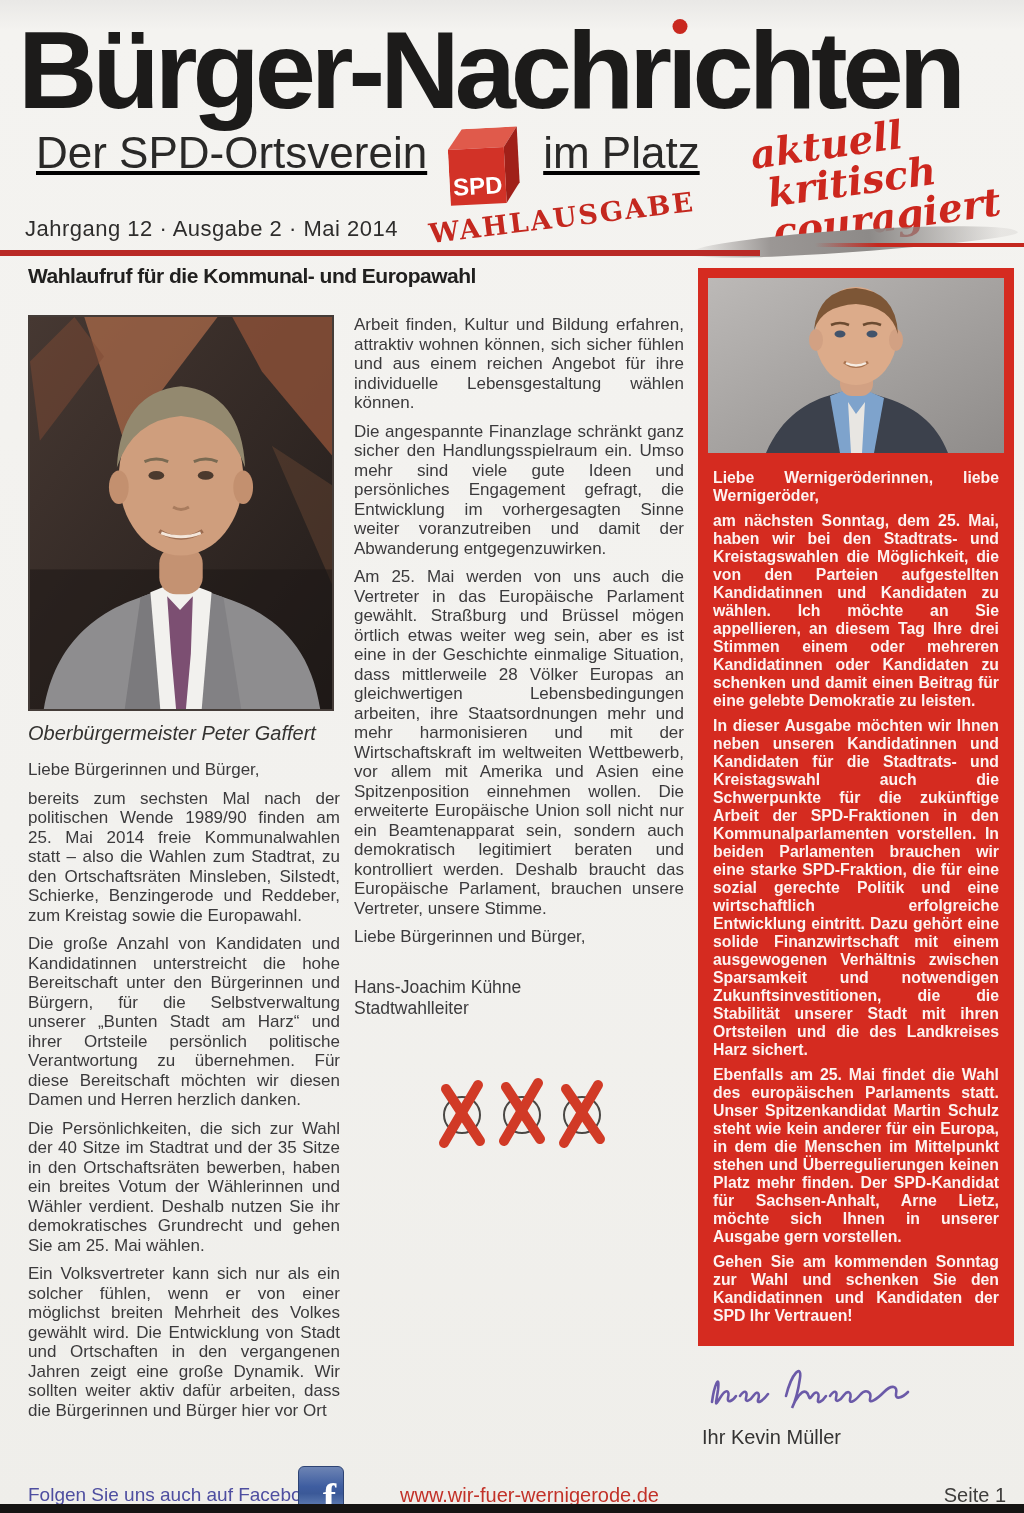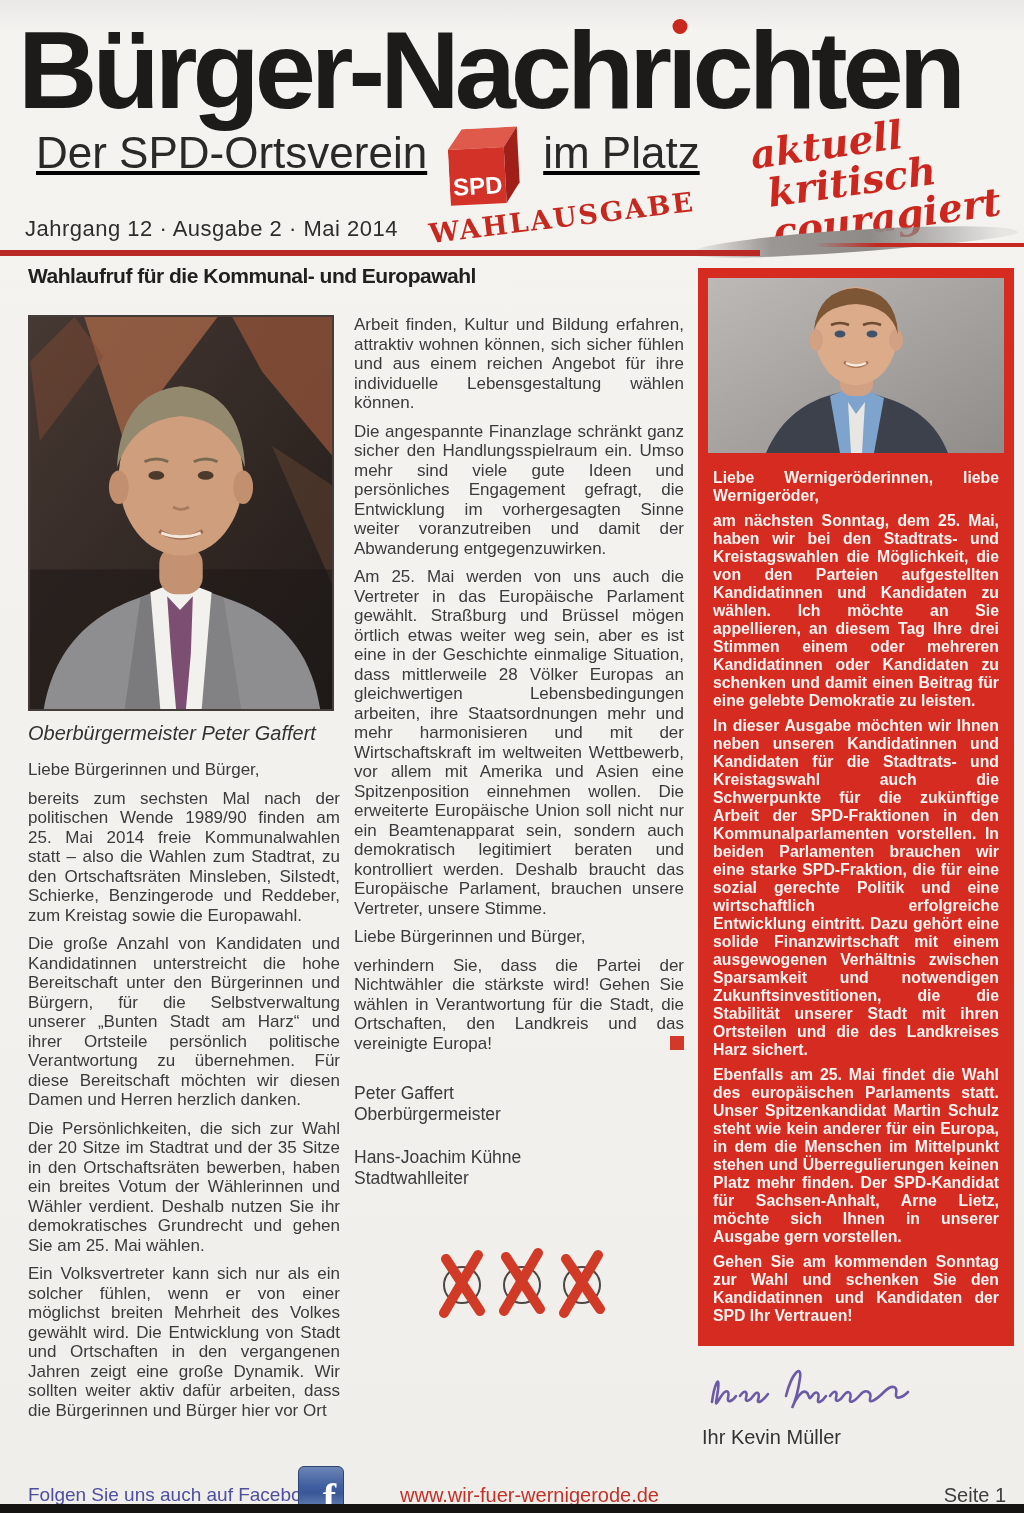--- a/index.html
+++ b/index.html
@@ -140,36 +140,31 @@
       <path d="M131,216 Q153,230 175,216" stroke="#9c6c50" stroke-width="4" fill="none"></path>
       <path d="M133,218 Q153,226 173,218" stroke="#f4e6da" stroke-width="3" fill="none"></path>
     </svg>
   </div>
   <div class="caption">Oberbürgermeister Peter Gaffert</div>
 
   <div id="col1" class="col">
     <p>Liebe Bürgerinnen und Bürger,</p>
     <p>bereits zum sechsten Mal nach der politischen Wende 1989/90 finden am 25. Mai 2014 freie Kommunalwahlen statt – also die Wahlen zum Stadtrat, zu den Ortschaftsräten Minsleben, Silstedt, Schierke, Benzingerode und Reddeber, zum Kreistag sowie die Europawahl.</p>
     <p>Die große Anzahl von Kandidaten und Kandidatinnen unterstreicht die hohe Bereitschaft unter den Bürgerinnen und Bürgern, für die Selbstverwaltung unserer „Bunten Stadt am Harz“ und ihrer Ortsteile persönlich politische Verantwortung zu übernehmen. Für diese Bereitschaft möchten wir diesen Damen und Herren herzlich danken.</p>
-    <p>Die Persönlichkeiten, die sich zur Wahl der 20 Sitze im Stadtrat und der 35 Sitze in den Ortschaftsräten bewerben, haben ein breites Votum der Wählerinnen und Wähler verdient. Deshalb nutzen Sie ihr demokratisches Grundrecht und gehen Sie am 25. Mai wählen.</p>
+    <p>Die Persönlichkeiten, die sich zur Wahl der 40 Sitze im Stadtrat und der 35 Sitze in den Ortschaftsräten bewerben, haben ein breites Votum der Wählerinnen und Wähler verdient. Deshalb nutzen Sie ihr demokratisches Grundrecht und gehen Sie am 25. Mai wählen.</p>
     <p>Ein Volksvertreter kann sich nur als ein solcher fühlen, wenn er von einer möglichst breiten Mehrheit des Volkes gewählt wird. Die Entwicklung von Stadt und Ortschaften in den vergangenen Jahren zeigt eine große Dynamik. Wir sollten weiter aktiv dafür arbeiten, dass die Bürgerinnen und Bürger hier vor Ort</p>
   </div>
 
   <div id="col2" class="col">
     <p>Arbeit finden, Kultur und Bildung erfahren, attraktiv wohnen können, sich sicher fühlen und aus einem reichen Angebot für ihre individuelle Lebensgestaltung wählen können.</p>
     <p>Die angespannte Finanzlage schränkt ganz sicher den Handlungsspielraum ein. Umso mehr sind viele gute Ideen und persönliches Engagement gefragt, die Entwicklung im vorhergesagten Sinne weiter voranzutreiben und damit der Abwanderung entgegenzuwirken.</p>
     <p>Am 25. Mai werden von uns auch die Vertreter in das Europäische Parlament gewählt. Straßburg und Brüssel mögen örtlich etwas weiter weg sein, aber es ist eine in der Geschichte einmalige Situation, dass mittlerweile 28 Völker Europas an gleichwertigen Lebensbedingungen arbeiten, ihre Staatsordnungen mehr und mehr harmonisieren und mit der Wirtschaftskraft im weltweiten Wettbewerb, vor allem mit Amerika und Asien eine Spitzenposition einnehmen wollen. Die erweiterte Europäische Union soll nicht nur ein Beamtenapparat sein, sondern auch demokratisch legitimiert beraten und kontrolliert werden. Deshalb braucht das Europäische Parlament, brauchen unsere Vertreter, unsere Stimme.</p>
     <p>Liebe Bürgerinnen und Bürger,</p>
-    <p class="endmark">verhindern Sie, dass die Partei der Nichtwähler die stärkste wird! Gehen Sie wählen in Verantwortung für die Stadt, die Ortschaften, den Landkreis und das vereinigte Europa!</p>
 
     <div class="sig-block">
-      <div class="sig">
-        <div>Peter Gaffert</div>
-        <div>Oberbürgermeister</div>
-      </div>
       <div class="sig">
         <div>Hans-Joachim Kühne</div>
         <div>Stadtwahlleiter</div>
       </div>
     </div>
 
     <div class="xxx-wrap">
       <svg viewBox="0 0 180 82" width="180" height="82">
         <g stroke="#4a4744" stroke-width="2" fill="none">
           <circle cx="30" cy="44" r="18"></circle>

